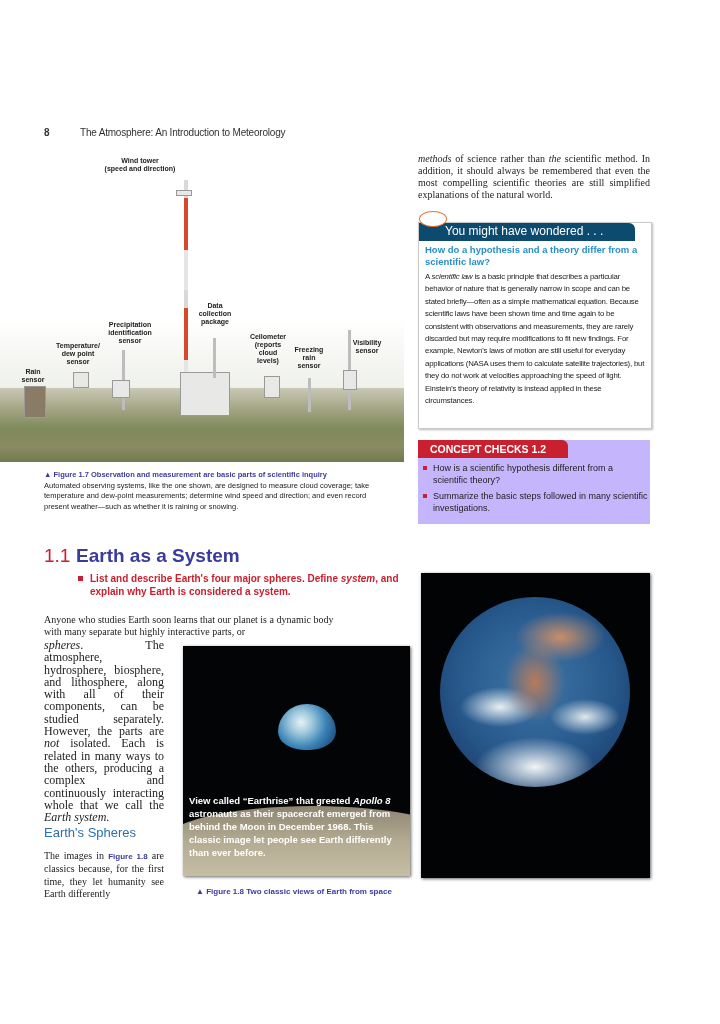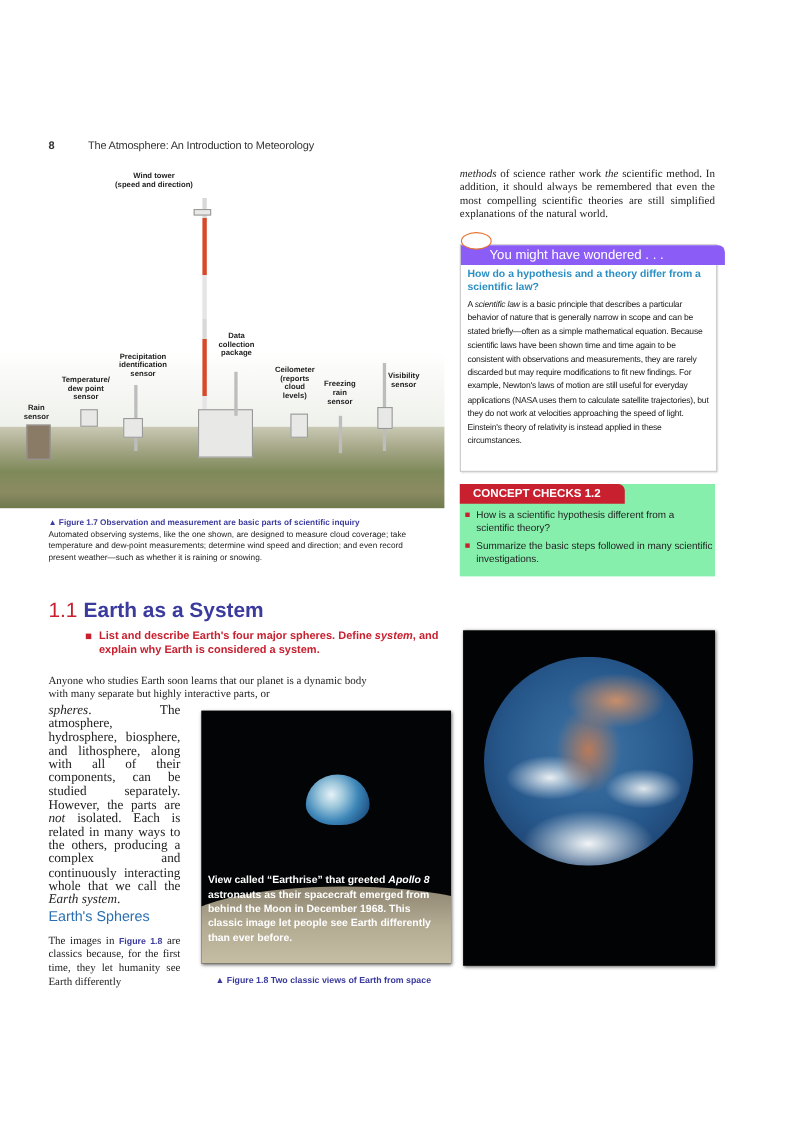--- a/index.html
+++ b/index.html
@@ -16,27 +16,27 @@
   .fig17 .lab { position:absolute; font-family:"Liberation Sans", sans-serif; font-size:7px; font-weight:bold; text-align:center; line-height:8px; color:#222; }
   .equip { position:absolute; background:#e8e8e6; border:1px solid #999; }
   .pole { position:absolute; background:#bdbdbd; width:3px; }
 
   .fig17-cap { left:44px; top:470px; width:330px; font-family:"Liberation Sans", sans-serif; font-size:7.5px; line-height:10.5px; color:#222; }
   .cap-title { color:#3b3b9e; font-weight:bold; }
 
   
   .right-text { left:418px; top:153px; width:232px; font-size:10px; line-height:12px; text-align:justify; }
   .wonder-box { left:418px; top:222px; width:232px; height:205px; border:1px solid #c9c9c9; box-shadow:1px 1px 2px #bbb; background:#fff; }
-  .wonder-head { position:absolute; left:0; top:0; width:240px; height:18px; background:#8b5cf6; border-radius:0 6px 0 0; }
+  .wonder-head { position:absolute; left:0; top:0; width:216px; height:18px; background:#0c4a6e; border-radius:0 6px 0 0; }
   .wonder-title { position:absolute; left:26px; top:1px; color:#fff; font-family:"Liberation Sans", sans-serif; font-size:12px; }
   .bubble { position:absolute; left:0px; top:-12px; width:26px; height:14px; border:1.5px solid #e8702a; border-radius:50%; background:#fff; }
   .wonder-q { position:absolute; left:6px; top:21px; width:222px; color:#2a8fc4; font-family:"Liberation Sans", sans-serif; font-weight:bold; font-size:9.5px; line-height:12px; }
   .wonder-a { position:absolute; left:6px; top:48px; width:222px; font-family:Liberation Sans, sans-serif; font-size:7.8px; line-height:12.4px; color:#222; letter-spacing:-0.2px; }
 
-  .cc-box { left:418px; top:440px; width:232px; height:84px; background:#86efac; }
+  .cc-box { left:418px; top:440px; width:232px; height:84px; background:#c4b5fd; }
   .cc-head { position:absolute; left:0; top:0; width:150px; height:18px; background:#c8202f; border-radius:0 6px 0 0; }
   .cc-title { position:absolute; left:12px; top:3px; color:#fff; font-family:"Liberation Sans", sans-serif; font-weight:bold; font-size:10.5px; }
   .cc-list { position:absolute; left:4px; top:22px; width:226px; margin:0; padding:0; list-style:none; font-family:"Liberation Sans", sans-serif; font-size:9px; line-height:12px; }
   .cc-list li { position:relative; padding-left:11px; margin-bottom:4px; }
   .cc-list li .bul { position:absolute; left:1px; top:4px; width:4px; height:4px; background:#c8202f; }
 
   
   .sec-num { left:44px; top:545px; font-family:"Liberation Sans", sans-serif; font-size:19px; color:#c8202f; }
   .sec-title { left:76px; top:545px; font-family:"Liberation Sans", sans-serif; font-size:19px; color:#3b3b9e;font-weight:bold; }
   .objective { left:90px; top:572px; width:310px; font-family:"Liberation Sans", sans-serif; font-weight:bold; font-size:10px; line-height:13px; color:#c8202f; }
@@ -127,21 +127,21 @@
     <div>Visibility</div>
     <div>sensor</div>
   </div>
 </div>
 
 <div class="abs fig17-cap">
   <div class="cap-title">▲ Figure 1.7  Observation and measurement are basic parts of scientific inquiry</div>
   <div>Automated observing systems, like the one shown, are designed to measure cloud coverage; take temperature and dew-point measurements; determine wind speed and direction; and even record present weather—such as whether it is raining or snowing.</div>
 </div>
 
-<div class="abs right-text"><i>methods</i><span> of science rather work </span><i>the</i><span> scientific method. In addition, it should always be remembered that even the most compelling scientific theories are still simplified explanations of the natural world.</span></div>
+<div class="abs right-text"><i>methods</i><span> of science rather than </span><i>the</i><span> scientific method. In addition, it should always be remembered that even the most compelling scientific theories are still simplified explanations of the natural world.</span></div>
 
 <div class="abs wonder-box">
   <div class="wonder-head">
     <div class="bubble"></div>
     <div class="wonder-title">You might have wondered . . .</div>
   </div>
   <div class="wonder-q">How do a hypothesis and a theory differ from a scientific law?</div>
   <div class="wonder-a"><span>A </span><i>scientific law</i><span> is a basic principle that describes a particular behavior of nature that is generally narrow in scope and can be stated briefly—often as a simple mathematical equation. Because scientific laws have been shown time and time again to be consistent with observations and measurements, they are rarely discarded but may require modifications to fit new findings. For example, Newton's laws of motion are still useful for everyday applications (NASA uses them to calculate satellite trajectories), but they do not work at velocities approaching the speed of light. Einstein's theory of relativity is instead applied in these circumstances.</span></div>
 </div>
 

